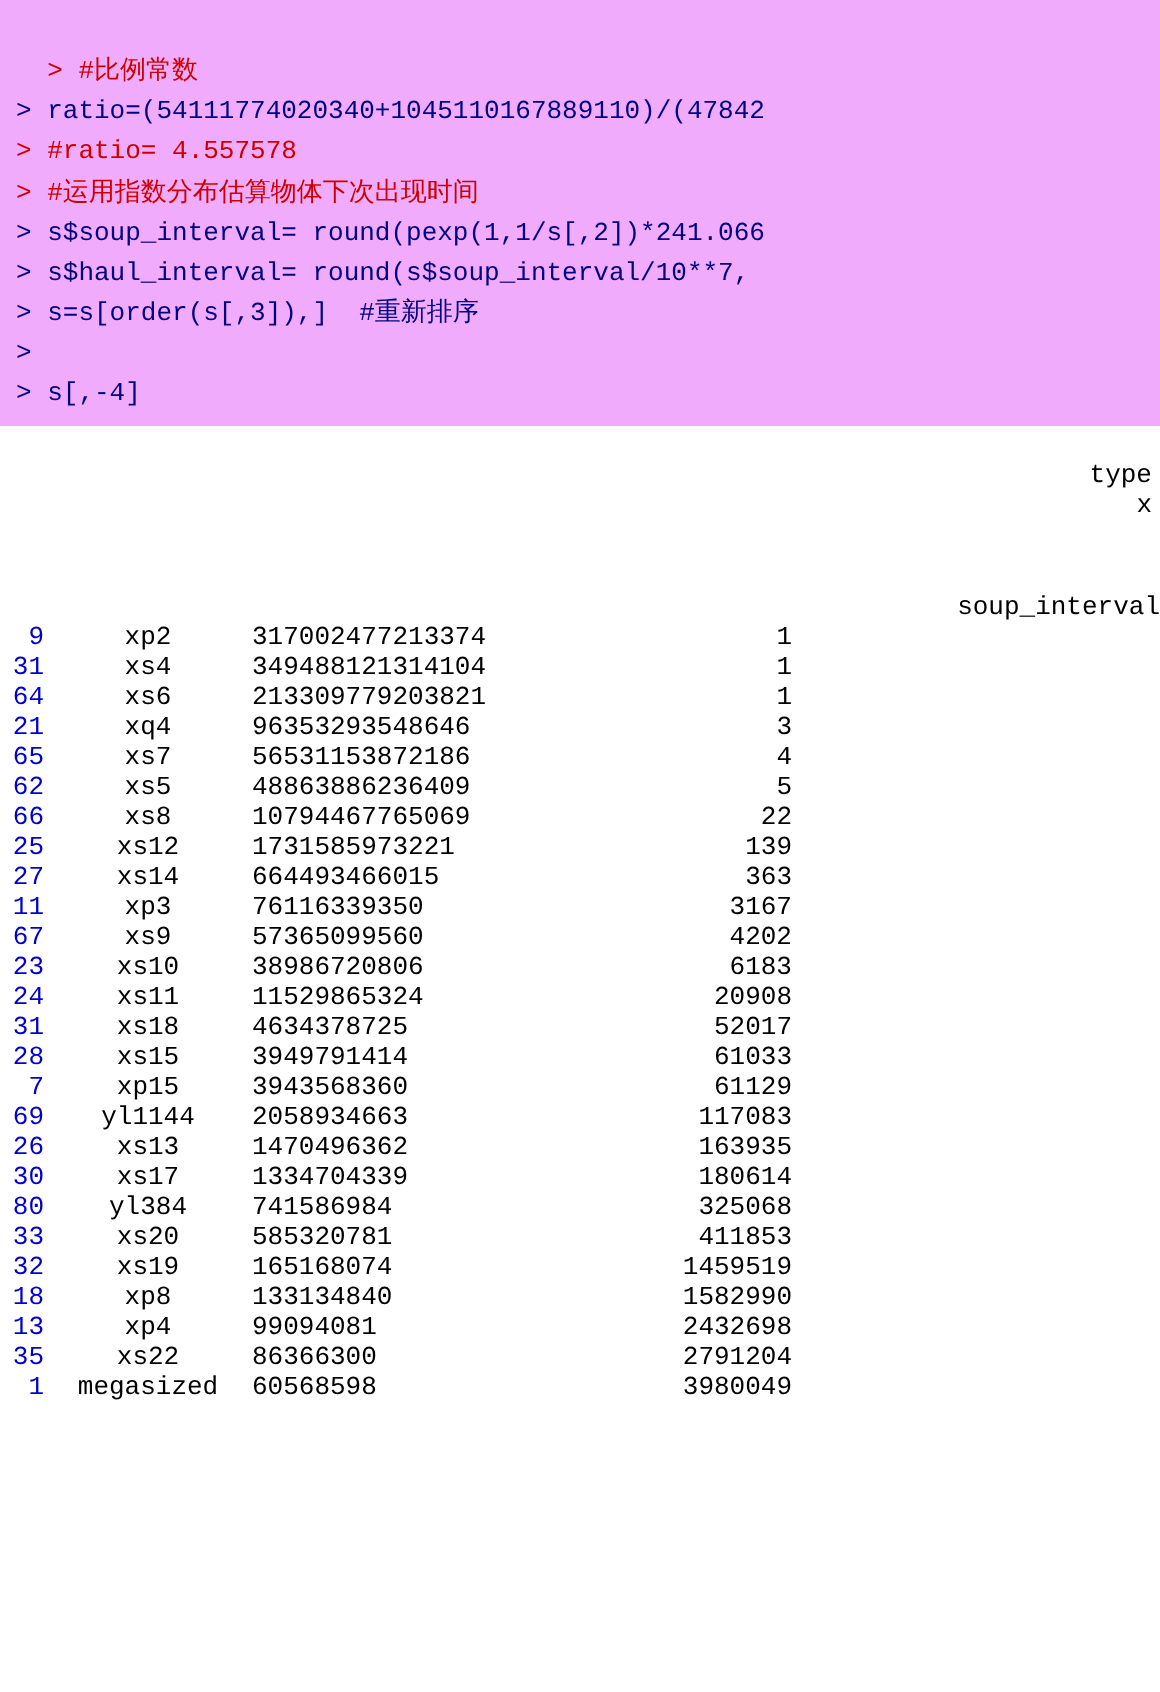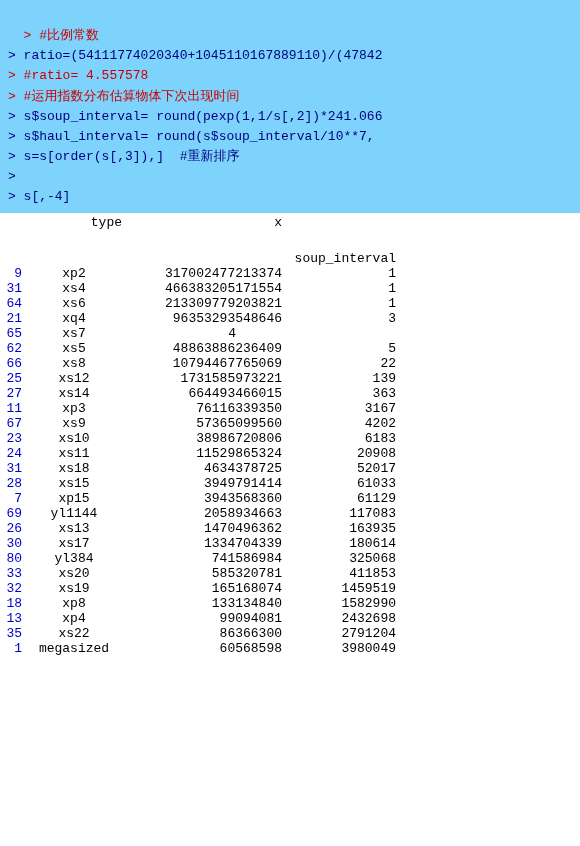--- a/index.html
+++ b/index.html
@@ -5,34 +5,34 @@
     * { margin: 0; padding: 0; box-sizing: border-box; }
     body {
       background: #ffffff;
       font-family: 'Courier New', Courier, monospace;
       font-size: 13px;
       width: 580px;
       min-height: 846px;
       overflow-x: auto;
     }
     .console {
-      background: #7dd3fc;
+      background: #f0abfc;
       padding: 6px 8px;
       line-height: 1.55;
       white-space: pre;
     }
     .code-prompt { color: #000080; }
     .comment-line { color: #cc0000; }
     .table-container { margin-top: 2px; }
     .trow { display: flex; }
     .trow .rn { min-width: 26px; text-align: right; color: #0000cc; padding-right: 4px; }
     .trow .ct { min-width: 100px; text-align: center; color: #000000; padding-right: 4px; }
-    .trow .cx { min-width: 160px; text-align: right; color: #000000; padding-right: 4px; }
+    .trow .cx { min-width: 160px; text-align: left; color: #000000; padding-right: 4px; }
     .trow .cs { min-width: 110px; text-align: right; color: #000000; }
-    .header-trow { display: flex; color: #000000; }
+    .header-trow { display: flex; color: #000000; flex-direction: column; }
     .header-trow .rn { min-width: 26px; }
     .header-trow .ct { min-width: 100px; text-align: right; padding-right: 4px; }
     .header-trow .cx { min-width: 160px; text-align: right; padding-right: 4px; }
     .header-trow .cs { min-width: 110px; text-align: right; margin-top: 36px; }
   </style>
 </head>
 <body>
 
 <div class="console">
   <span class="comment-line">&gt; #比例常数</span>
@@ -58,38 +58,39 @@
 <div id="table-rows">
     <div class="trow">
     <span class="rn">9</span>
     <span class="ct">xp2</span>
     <span class="cx">317002477213374</span>
     <span class="cs">1</span>
   </div>
     <div class="trow">
     <span class="rn">31</span>
     <span class="ct">xs4</span>
-    <span class="cx">466383205171554</span>
+    <span class="cx">349488121314104</span>
     <span class="cs">1</span>
   </div>
     <div class="trow">
     <span class="rn">64</span>
     <span class="ct">xs6</span>
     <span class="cx">213309779203821</span>
     <span class="cs">1</span>
   </div>
     <div class="trow">
     <span class="rn">21</span>
     <span class="ct">xq4</span>
     <span class="cx">96353293548646</span>
     <span class="cs">3</span>
   </div>
     <div class="trow">
     <span class="rn">65</span>
     <span class="ct">xs7</span>
+    <span class="cx">56531153872186</span>
     <span class="cs">4</span>
   </div>
     <div class="trow">
     <span class="rn">62</span>
     <span class="ct">xs5</span>
     <span class="cx">48863886236409</span>
     <span class="cs">5</span>
   </div>
     <div class="trow">
     <span class="rn">66</span>

